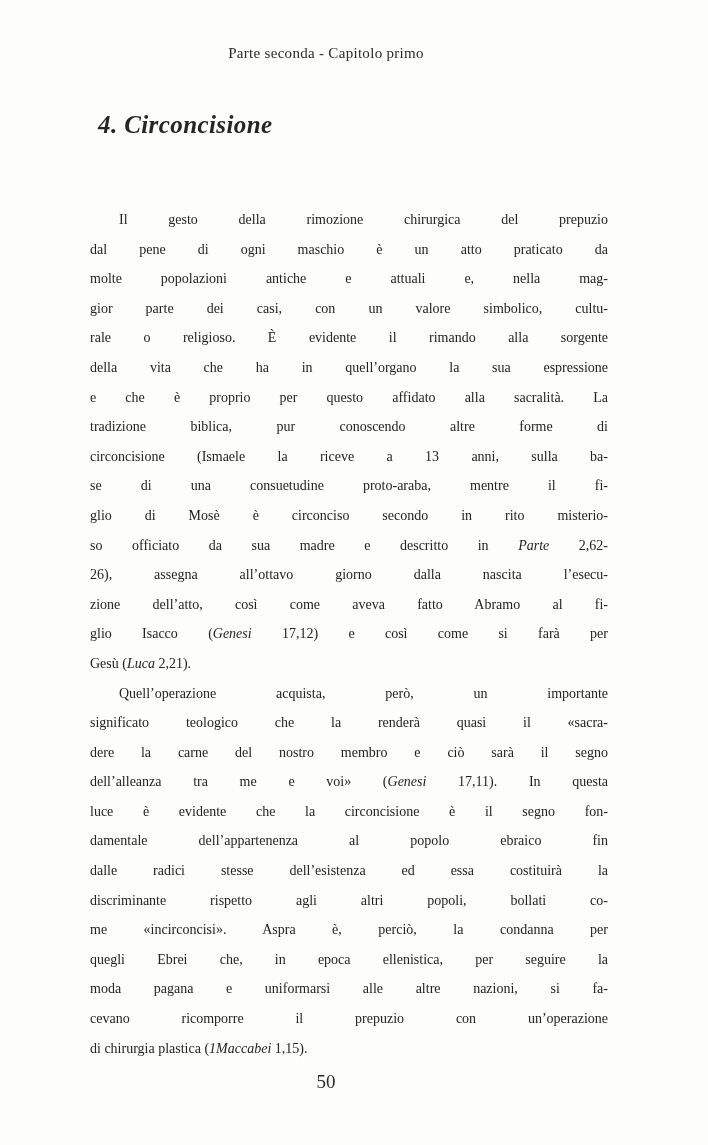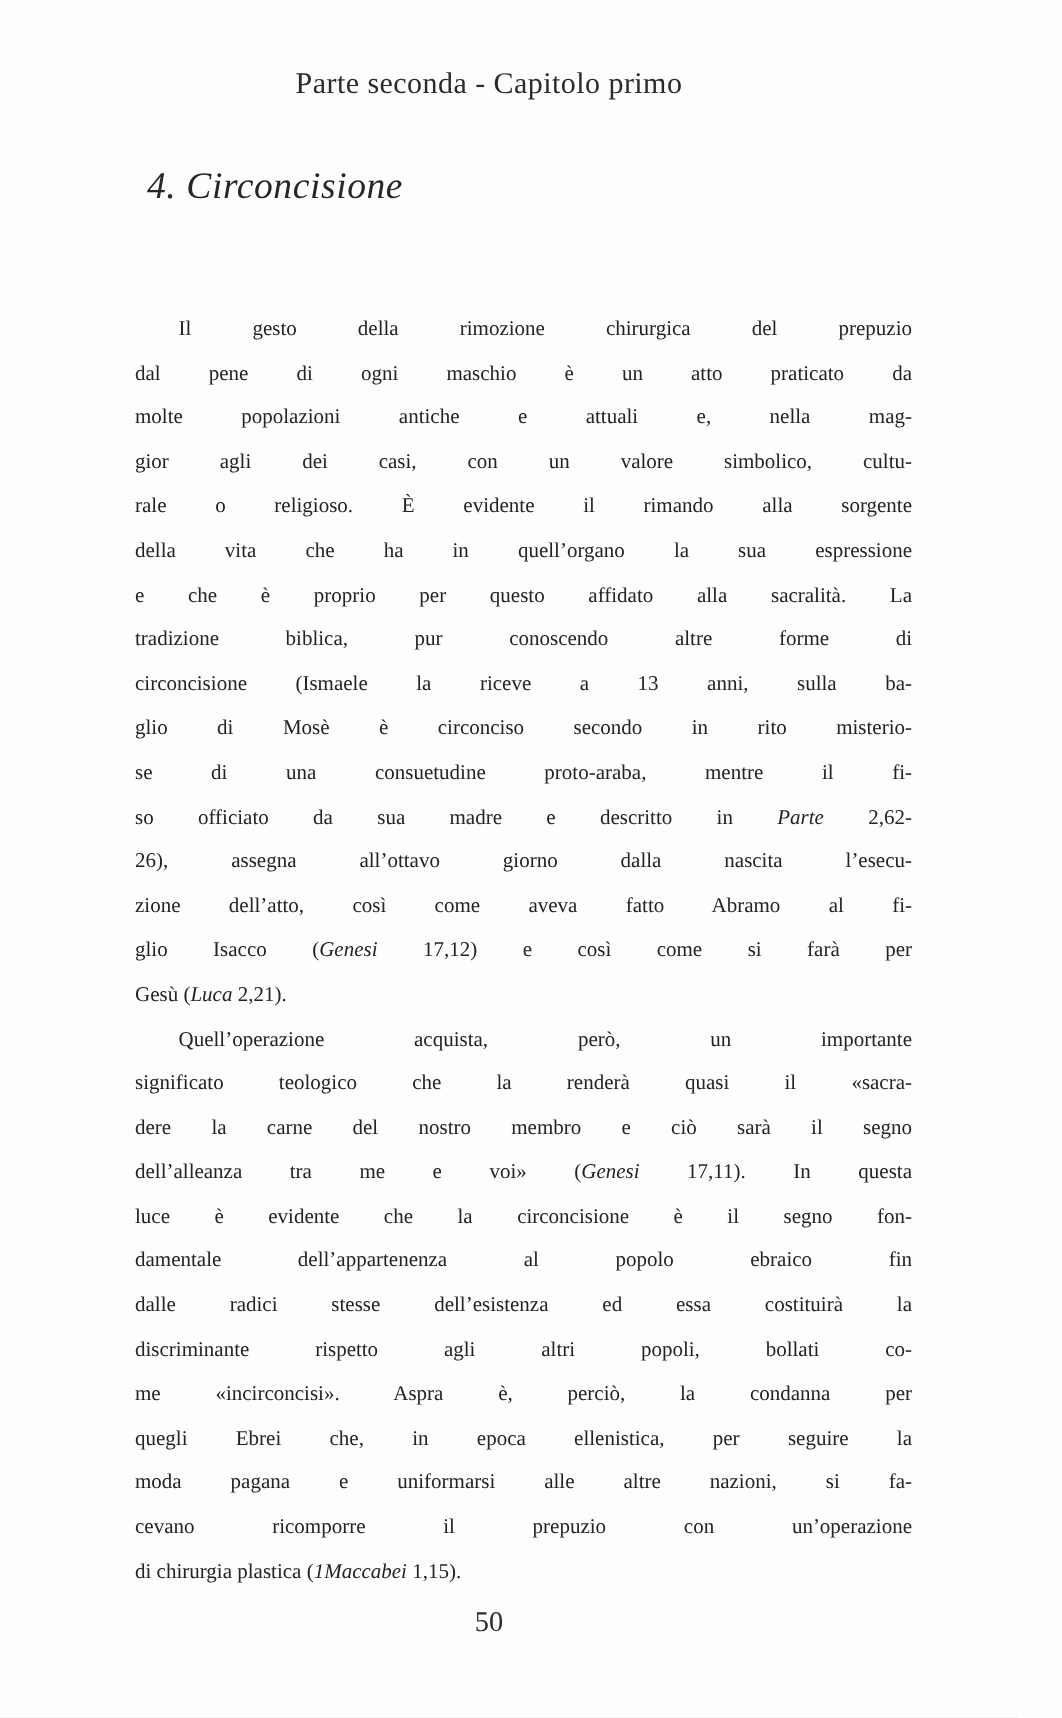--- a/index.html
+++ b/index.html
@@ -15,31 +15,31 @@
     font-family: "Liberation Serif", "DejaVu Serif", serif;
     color: #232323;
     overflow: hidden;
   }
   .running-header {
     position: absolute;
     top: 45px;
     left: 0;
     width: 652px;
     text-align: center;
-    font-size: 20px;
+    font-size: 15px;
     letter-spacing: 0.3px;
     color: #2b2b2b;
   }
   .section-heading {
     position: absolute;
     top: 111px;
     left: 98px;
     margin: 0;
     font-size: 25px;
-    font-weight: normal;
+    font-weight: bold;
     font-style: italic;
     letter-spacing: 0.4px;
     color: #262626;
   }
   .body-text {
     position: absolute;
     top: 162px;
     left: 90px;
     width: 518px;
     font-size: 14px;
@@ -78,28 +78,28 @@
 
 <div class="page">
   <div class="running-header">Parte seconda - Capitolo primo</div>
 
   <h2 class="section-heading">4. Circoncisione</h2>
 
   <div class="body-text">
       <div class="line first"><span>Il gesto della rimozione chirurgica del prepuzio</span></div>
       <div class="line"><span>dal pene di ogni maschio è un atto praticato da</span></div>
       <div class="line"><span>molte popolazioni antiche e attuali e, nella mag-</span></div>
-      <div class="line"><span>gior agli dei casi, con un valore simbolico, cultu-</span></div>
+      <div class="line"><span>gior parte dei casi, con un valore simbolico, cultu-</span></div>
       <div class="line"><span>rale o religioso. È evidente il rimando alla sorgente</span></div>
       <div class="line"><span>della vita che ha in quell’organo la sua espressione</span></div>
       <div class="line"><span>e che è proprio per questo affidato alla sacralità. La</span></div>
       <div class="line"><span>tradizione biblica, pur conoscendo altre forme di</span></div>
       <div class="line"><span>circoncisione (Ismaele la riceve a 13 anni, sulla ba-</span></div>
+      <div class="line"><span>se di una consuetudine proto-araba, mentre il fi-</span></div>
       <div class="line"><span>glio di Mosè è circonciso secondo in rito misterio-</span></div>
-      <div class="line"><span>se di una consuetudine proto-araba, mentre il fi-</span></div>
       <div class="line"><span>so officiato da sua madre e descritto in </span><i>Parte</i><span> 2,62-</span></div>
       <div class="line"><span>26), assegna all’ottavo giorno dalla nascita l’esecu-</span></div>
       <div class="line"><span>zione dell’atto, così come aveva fatto Abramo al fi-</span></div>
       <div class="line"><span>glio Isacco (</span><i>Genesi</i><span> 17,12) e così come si farà per</span></div>
       <div class="line last"><span>Gesù (</span><i>Luca</i><span> 2,21).</span></div>
       <div class="line first"><span>Quell’operazione acquista, però, un importante</span></div>
       <div class="line"><span>significato teologico che la renderà quasi il «sacra-</span></div>
       <div class="line"><span>dere la carne del nostro membro e ciò sarà il segno</span></div>
       <div class="line"><span>dell’alleanza tra me e voi» (</span><i>Genesi</i><span> 17,11). In questa</span></div>
       <div class="line"><span>luce è evidente che la circoncisione è il segno fon-</span></div>

